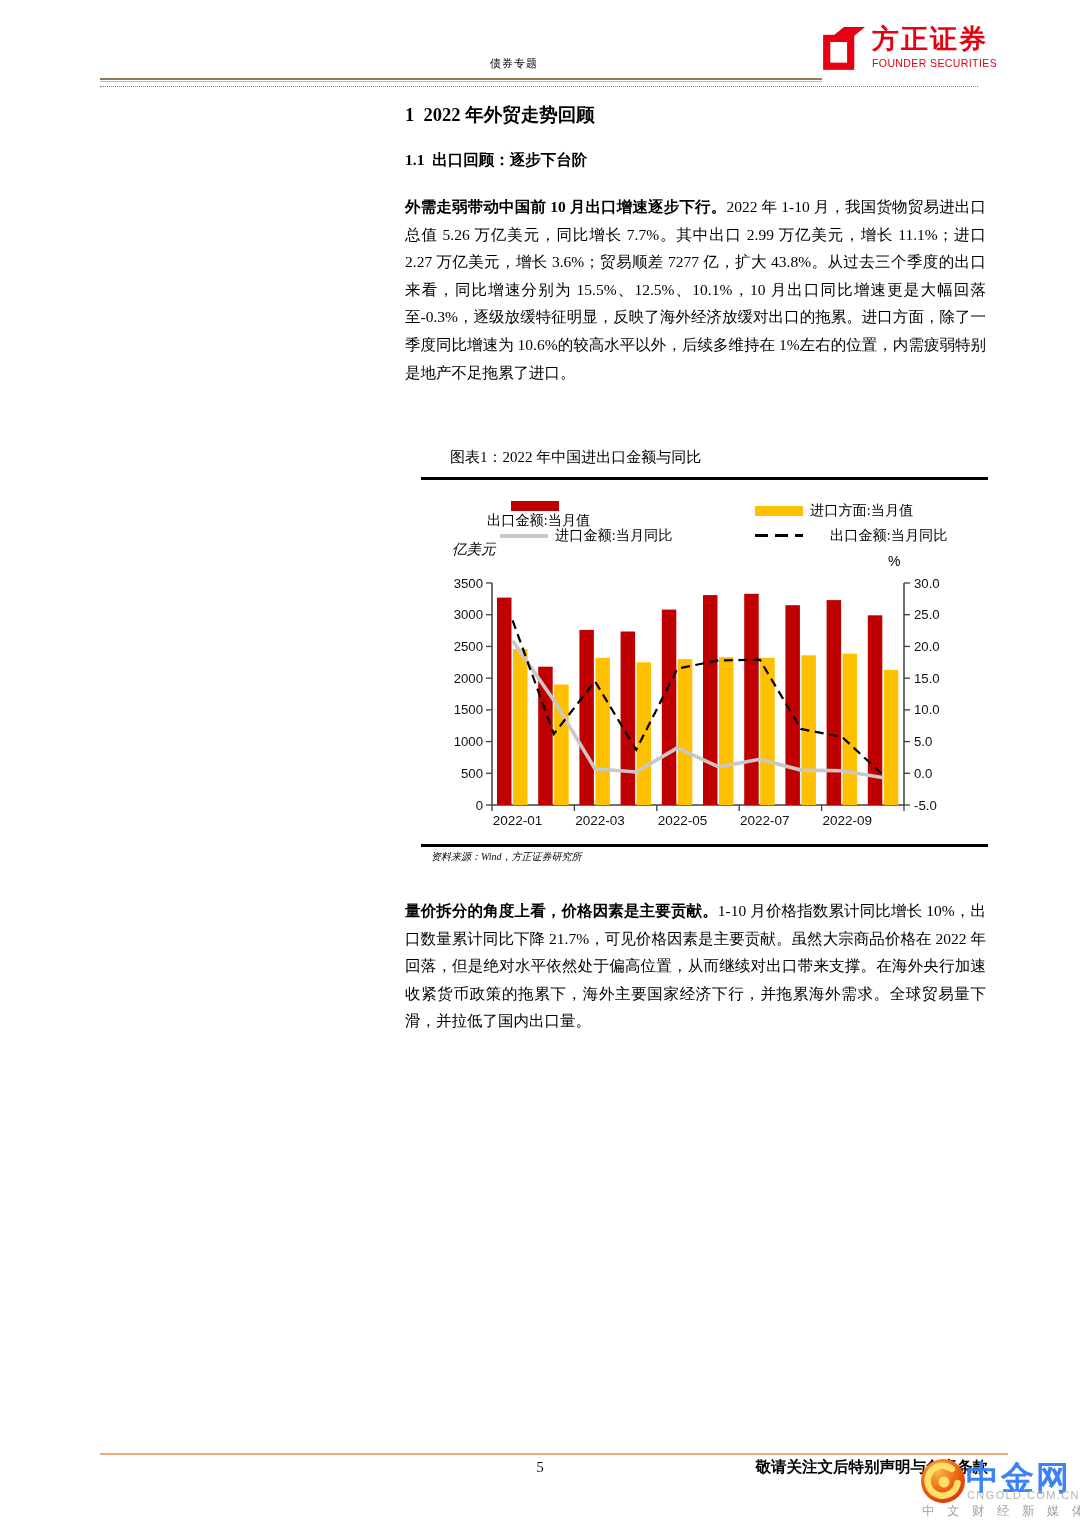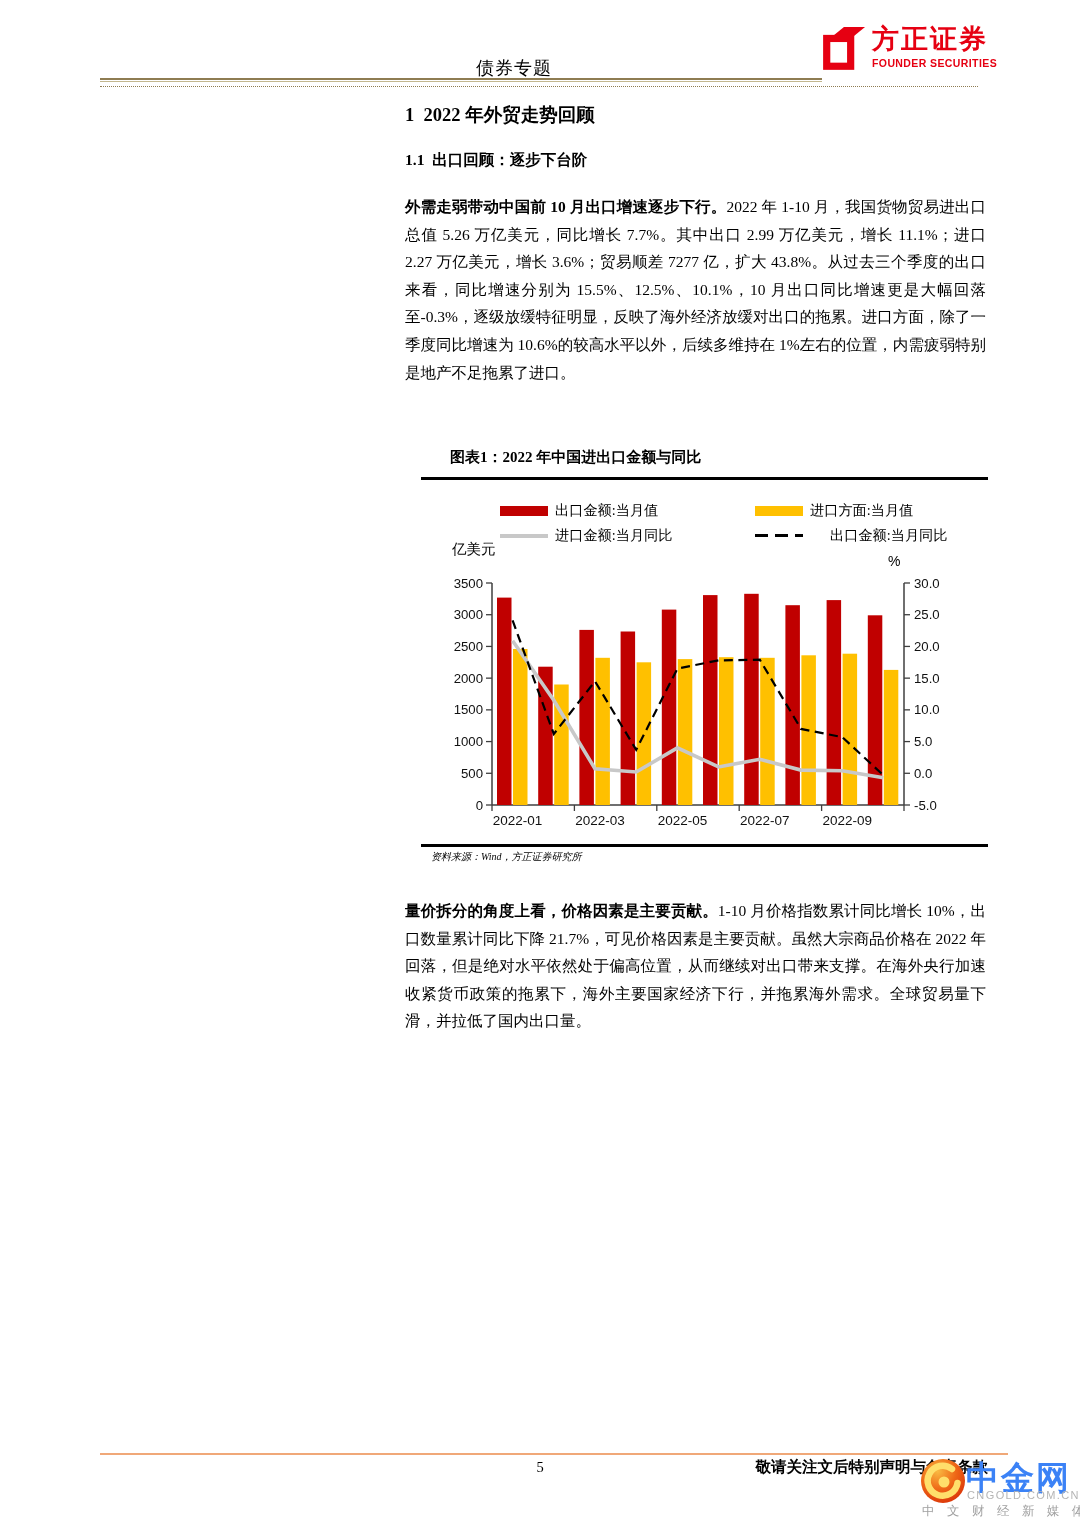--- a/index.html
+++ b/index.html
@@ -1,57 +1,57 @@
 <!DOCTYPE html>
 <html><head>
 <meta charset="utf-8">
 <style>
   * { margin:0; padding:0; box-sizing:border-box; }
   body { background:#ffffff; font-family:"Liberation Serif", serif; color:#000; }
   #page { position:relative; width:1080px; height:1527px; background:#fff; overflow:hidden; }
 
   
   .header-title { position:absolute; top:56px; left:0; width:1028px; text-align:center;
-                  font-size:18px; letter-spacing:1px; }
+                  font-size:11px; letter-spacing:1px; }
   .hrule  { position:absolute; top:78px; left:100px; width:722px; height:2px; background:#8e7c52; }
   .hrule2 { position:absolute; top:81px; left:100px; width:722px; height:1px; background:#c3b78f; }
   .hdots  { position:absolute; top:86px; left:100px; width:878px; height:0;
             border-top:1px dotted #8e7c52; }
 
   .logo { position:absolute; top:24px; left:820px; display:flex; align-items:flex-start; }
   .logo-text { margin-left:6px; }
   .logo-cn { font-family:"Liberation Sans", sans-serif; font-weight:bold; font-size:27px;
              letter-spacing:2px; line-height:30px; color:#e60012; }
-  .logo-en { font-family:"Liberation Sans", sans-serif; font-weight:bold; font-size:10.5px;
+  .logo-en { font-family:"Liberation Sans", sans-serif; font-weight:normal; font-size:10.5px;
              letter-spacing:0.4px; color:#e60012; margin-top:3px; }
 
   
   .h1 { position:absolute; left:405px; top:102px; font-size:18.5px; font-weight:bold; white-space:pre-wrap; }
   .h2 { position:absolute; left:405px; top:150px; font-size:15.5px; font-weight:bold; white-space:pre-wrap; }
   .para { position:absolute; left:405px; width:581px; font-size:15.5px; line-height:27.6px;
           text-align:justify; }
   .para b { font-weight:bold; }
   #para1 { top:193px; }
   #para2 { top:897px; }
 
   
-  .fig-title { position:absolute; left:428px; top:448px; font-size:15px; font-weight:bold;padding-left:22px; }
+  .fig-title { position:absolute; left:428px; top:448px; font-size:15px; font-weight:normal;padding-left:22px; }
   .fig-title-rule { position:absolute; left:421px; top:477px; width:567px; height:2.5px; background:#000; }
   .fig-bottom-rule { position:absolute; left:421px; top:844px; width:567px; height:3px; background:#000; }
   .fig-source { position:absolute; left:431px; top:850px; font-size:10px; font-style:italic; }
 
   .leg-item { position:absolute; display:flex; align-items:center; }
   .leg-label { margin-left:7px; font-size:14.2px; }
   .sw-bar  { width:48px; height:10px; }
   .sw-line { width:48px; height:4px; }
   .sw-dash { width:48px; height:3.5px; }
-  #leg1 { left:500px; top:501px; } #leg2 { left:755px; top:501px; }
+  #leg1 { left:480px; top:501px;flex-direction:column; } #leg2 { left:755px; top:501px; }
   #leg3 { left:500px; top:526px; } #leg4 { left:755px; top:526px;gap:20px; }
 
-  .axis-unit-left  { position:absolute; left:452px; top:540px; font-size:14.5px; }
+  .axis-unit-left  { position:absolute; left:452px; top:540px; font-size:14.5px;font-style:italic; }
   .axis-unit-right { position:absolute; left:888px; top:553px; font-size:14px;
                      font-family:"Liberation Sans", sans-serif; }
   #chart-svg { position:absolute; left:425px; top:558px; }
   #chart-svg text { font-family:"Liberation Sans", sans-serif; fill:#111; }
 
   
   .frule { position:absolute; top:1453px; left:100px; width:908px; height:2px; background:#f0a878; }
   .page-num { position:absolute; top:1459px; left:0; width:1080px; text-align:center; font-size:14.5px; }
   .disclaimer { position:absolute; top:1457px; right:92px; font-size:15.5px; font-weight:bold;
                 font-family:"Liberation Sans", sans-serif; z-index:1; }

